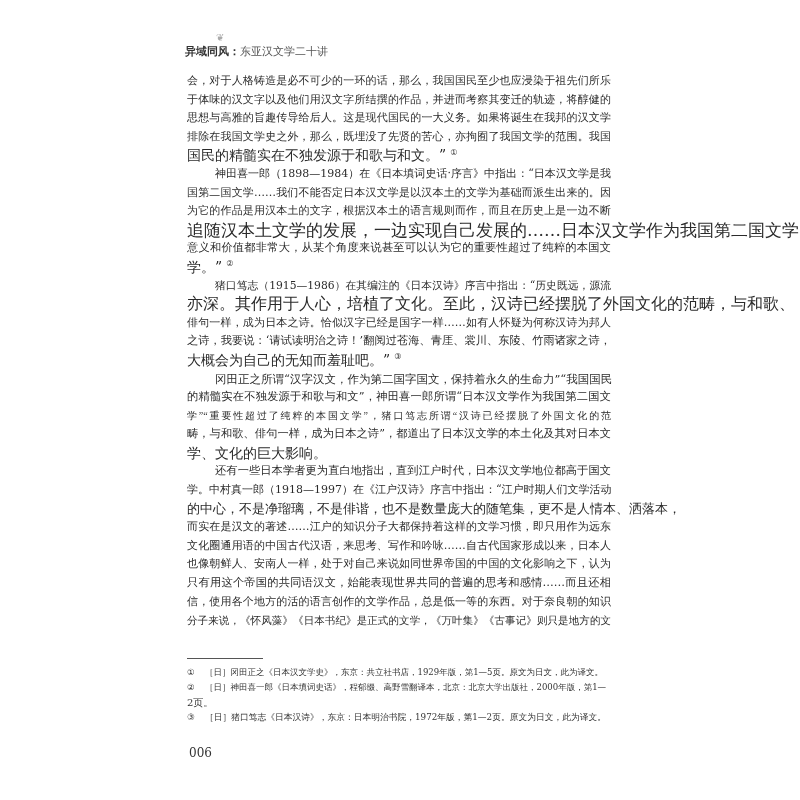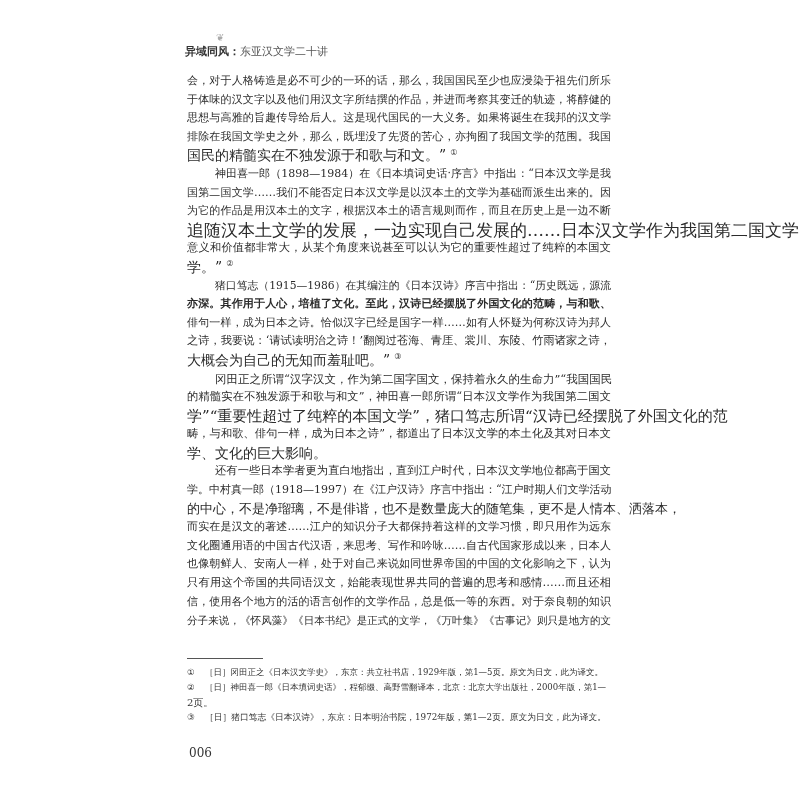--- a/index.html
+++ b/index.html
@@ -35,27 +35,27 @@
     <div class="line" style="font-size: 11px;"><span>思想与高雅的旨趣传导给后人。这是现代国民的一大义务。如果将诞生在我邦的汉文学</span></div>
     <div class="line" style="font-size: 11px;"><span>排除在我国文学史之外，那么，既埋没了先贤的苦心，亦拘囿了我国文学的范围。我国</span></div>
     <div class="line last" style="font-size: 14px;"><span>国民的精髓实在不独发源于和歌与和文。”</span><span class="sup">①</span></div>
     <div class="line indent" style="font-size: 11px;"><span>神田喜一郎（1898—1984）在《日本填词史话·序言》中指出：“日本汉文学是我</span></div>
     <div class="line" style="font-size: 11px;"><span>国第二国文学……我们不能否定日本汉文学是以汉本土的文学为基础而派生出来的。因</span></div>
     <div class="line" style="font-size: 11px;"><span>为它的作品是用汉本土的文字，根据汉本土的语言规则而作，而且在历史上是一边不断</span></div>
     <div class="line" style="font-size: 17px;"><span>追随汉本土文学的发展，一边实现自己发展的……日本汉文学作为我国第二国文学，其</span></div>
     <div class="line" style="font-size: 11.25px;"><span>意义和价值都非常大，从某个角度来说甚至可以认为它的重要性超过了纯粹的本国文</span></div>
     <div class="line last" style="font-size: 14px;"><span>学。”</span><span class="sup">②</span></div>
     <div class="line indent" style="font-size: 10.75px;"><span>猪口笃志（1915—1986）在其编注的《日本汉诗》序言中指出：“历史既远，源流</span></div>
-    <div class="line" style="font-size: 11px; font-weight: bold;"><span>亦深。其作用于人心，培植了文化。至此，汉诗已经摆脱了外国文化的范畴，与和歌、</span></div>
+    <div class="line" style="font-size: 16px;"><span>亦深。其作用于人心，培植了文化。至此，汉诗已经摆脱了外国文化的范畴，与和歌、</span></div>
     <div class="line" style="font-size: 11px;"><span>俳句一样，成为日本之诗。恰似汉字已经是国字一样……如有人怀疑为何称汉诗为邦人</span></div>
     <div class="line" style="font-size: 11.25px;"><span>之诗，我要说：‘请试读明治之诗！’翻阅过苍海、青厓、裳川、东陵、竹雨诸家之诗，</span></div>
     <div class="line last" style="font-size: 14px;"><span>大概会为自己的无知而羞耻吧。”</span><span class="sup">③</span></div>
     <div class="line indent" style="font-size: 11.5px;"><span>冈田正之所谓“汉字汉文，作为第二国字国文，保持着永久的生命力”“我国国民</span></div>
     <div class="line" style="font-size: 11.25px;"><span>的精髓实在不独发源于和歌与和文”，神田喜一郎所谓“日本汉文学作为我国第二国文</span></div>
-    <div class="line" style="font-size: 15px;"><span>学”“重要性超过了纯粹的本国文学”，猪口笃志所谓“汉诗已经摆脱了外国文化的范</span></div>
+    <div class="line" style="font-size: 10px; font-family: Liberation Serif, serif;"><span>学”“重要性超过了纯粹的本国文学”，猪口笃志所谓“汉诗已经摆脱了外国文化的范</span></div>
     <div class="line" style="font-size: 11.25px;"><span>畴，与和歌、俳句一样，成为日本之诗”，都道出了日本汉文学的本土化及其对日本文</span></div>
     <div class="line last" style="font-size: 14px;"><span>学、文化的巨大影响。</span></div>
     <div class="line indent" style="font-size: 11.25px;"><span>还有一些日本学者更为直白地指出，直到江户时代，日本汉文学地位都高于国文</span></div>
     <div class="line" style="font-size: 11px;"><span>学。中村真一郎（1918—1997）在《江户汉诗》序言中指出：“江户时期人们文学活动</span></div>
     <div class="line" style="font-size: 13px;"><span>的中心，不是净瑠璃，不是俳谐，也不是数量庞大的随笔集，更不是人情本、洒落本，</span></div>
     <div class="line" style="font-size: 11px;"><span>而实在是汉文的著述……江户的知识分子大都保持着这样的文学习惯，即只用作为远东</span></div>
     <div class="line" style="font-size: 11px;"><span>文化圈通用语的中国古代汉语，来思考、写作和吟咏……自古代国家形成以来，日本人</span></div>
     <div class="line" style="font-size: 11px;"><span>也像朝鲜人、安南人一样，处于对自己来说如同世界帝国的中国的文化影响之下，认为</span></div>
     <div class="line" style="font-size: 11.25px;"><span>只有用这个帝国的共同语汉文，始能表现世界共同的普遍的思考和感情……而且还相</span></div>
     <div class="line" style="font-size: 11px;"><span>信，使用各个地方的活的语言创作的文学作品，总是低一等的东西。对于奈良朝的知识</span></div>

